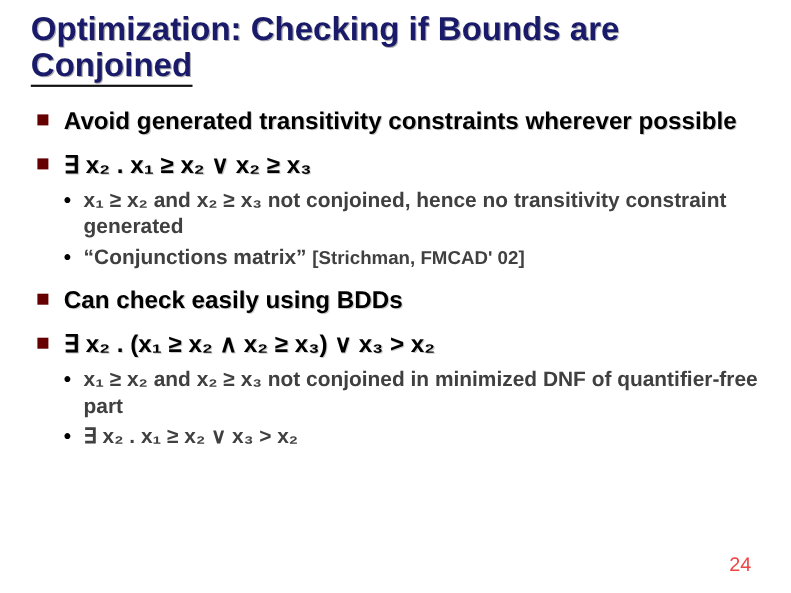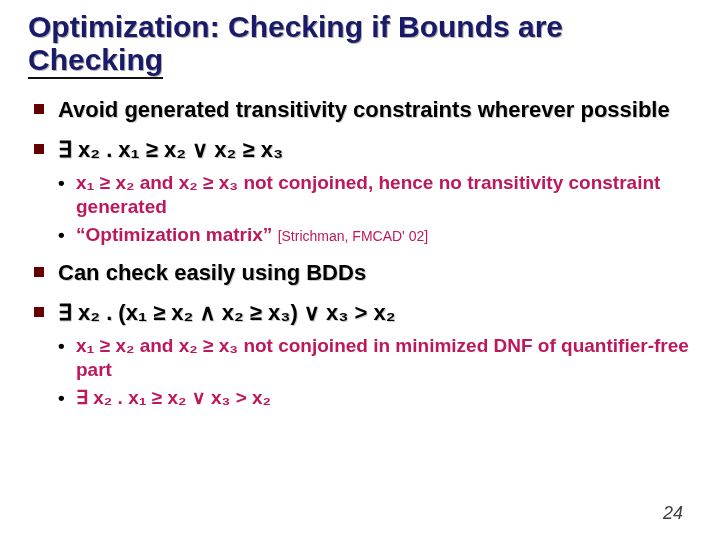--- a/index.html
+++ b/index.html
@@ -59,71 +59,70 @@
     list-style: none;
     margin: 8px 0 0 0;
     padding: 0;
   }
   ul.sub > li {
     position: relative;
     padding-left: 18px;
     margin-bottom: 4px;
     font-size: 19px;
     font-weight: bold;
-    color: #be185d;
+    color: #404040;
     text-shadow: none;
     line-height: 1.25;
   }
   ul.sub > li::before {
     content: "•";
     position: absolute;
     left: 0;
     top: 0;
     color: #000;
     font-size: 19px;
   }
   .cite {
-    font-weight: normal;
-    font-size: 14px;
+    font-weight: bold;
+    font-size: 17px;
     margin-top: 44px;
   }
   .pagenum {
     position: absolute;
     right: 36px;
     bottom: 14px;
     font-size: 18px;
-    color: #404040;
-    font-style: italic;
+    color: #ef4444;
   }
   .sym { font-family: Liberation Sans, sans-serif; }
 </style>
 </head>
 <body>
 
 <div class="slide">
 
   <h1 class="title">
     <span>Optimization: Checking if Bounds are</span><br>
-    <span class="title-underline">Checking</span>
+    <span class="title-underline">Conjoined</span>
   </h1>
 
   <ul class="top">
 
     <li>
       <span>Avoid generated transitivity constraints wherever possible</span>
     </li>
 
     <li>
       <span class="sym">∃ x₂ . x₁ ≥ x₂ ∨ x₂ ≥ x₃</span>
       <ul class="sub">
         <li>
           <span>x₁ ≥ x₂ and x₂ ≥ x₃ not conjoined, hence no transitivity constraint generated</span>
         </li>
         <li>
-          <span>“Optimization matrix” </span><span class="cite">[Strichman, FMCAD' 02]</span>
+          <span>“Conjunctions matrix” </span><span class="cite">[Strichman, FMCAD' 02]</span>
         </li>
       </ul>
     </li>
 
     <li>
       <span>Can check easily using BDDs</span>
     </li>
 
     <li>
       <span class="sym">∃ x₂ . (x₁ ≥ x₂ ∧ x₂ ≥ x₃) ∨ x₃ &gt; x₂</span>

